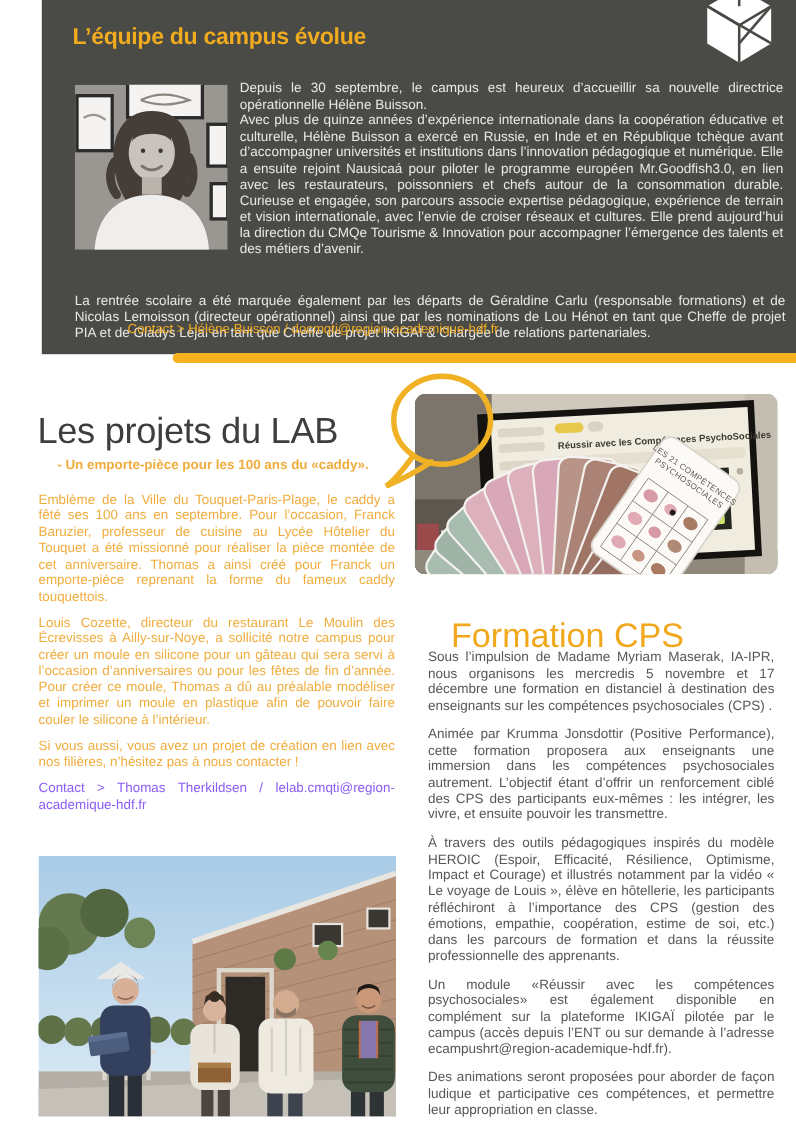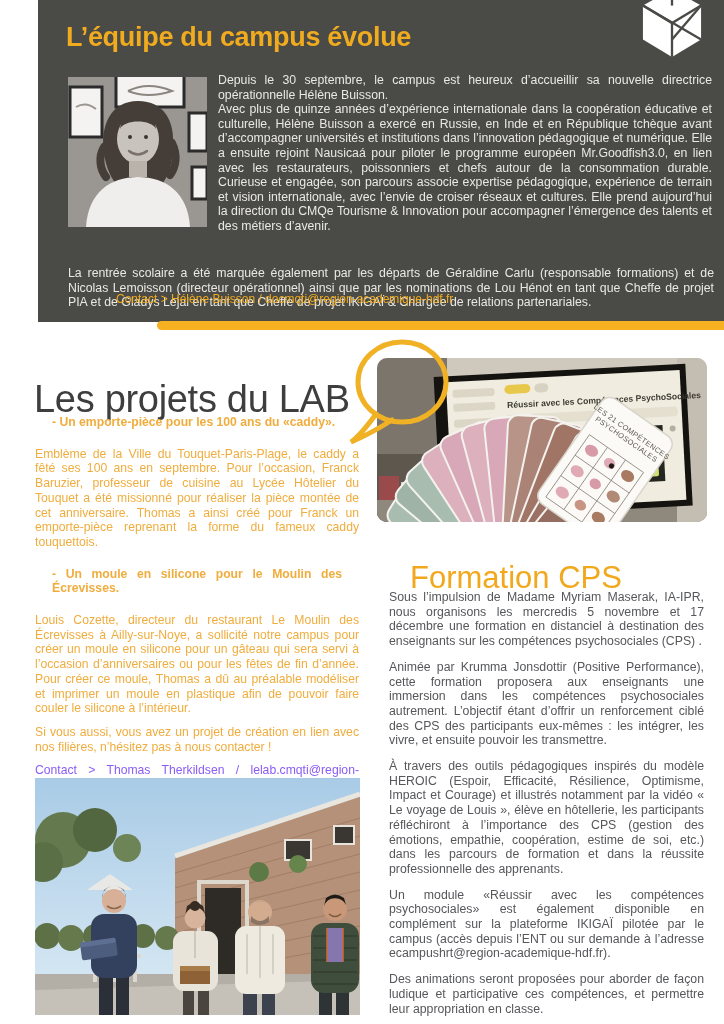--- a/index.html
+++ b/index.html
@@ -5,21 +5,21 @@
   html,body{margin:0;padding:0;background:#ffffff;}
   .page{
     position:relative;width:724px;height:1024px;margin:0 auto;
     background:#ffffff;overflow:hidden;
     font-family:"Liberation Sans",sans-serif;
   }
   
   .dark-header{position:absolute;left:38px;top:0;width:686px;height:322px;background:#4a4a46;}
   .h1{
     position:absolute;left:28px;top:22px;width:600px;
-    font-size:27px;font-weight:700;color:#f0ab1f;letter-spacing:-.3px;
+    font-size:21px;font-weight:700;color:#f0ab1f;letter-spacing:-.3px;
   }
   .portrait{position:absolute;left:30px;top:77px;width:139px;height:150px;overflow:hidden;}
   .hdr-text{
     position:absolute;left:180px;top:73px;width:494px;
     color:#e9e8e4;font-size:12.3px;line-height:14.6px;text-align:justify;
   }
   .hdr-news{
     position:absolute;left:30px;top:236px;width:646px;
     color:#e9e8e4;font-size:12.3px;line-height:14.6px;text-align:justify;margin-top:30px;
   }
@@ -28,21 +28,21 @@
     color:#f0ab1f;font-size:12px;margin-left:48px;
   }
   .logo{position:absolute;left:603px;top:-16px;width:62px;height:80px;}
   .accent-bar{
     position:absolute;left:157px;top:321px;width:567px;height:9px;
     background:#f5b120;border-radius:5px 0 0 5px;
   }
   
   .lab-title{
     position:absolute;left:34px;top:346px;width:330px;
-    font-size:38px;font-weight:400;color:#3e3e3e;letter-spacing:-.3px;
+    font-size:33px;font-weight:400;color:#3e3e3e;letter-spacing:-.3px;
   }
   .lab-col{
     position:absolute;left:35px;top:398px;width:324px;
     color:#f0ad3e;font-size:12.2px;line-height:14.7px;text-align:justify;
   }
   .lab-col p{margin:0 0 9px 0;}
   .lab-col .proj-title{font-weight:700;margin:17px;}
   .lab-col .proj-body{margin-top:0;}
   .lab-contact{color:#8b5cf6;margin-top:4px;}
   .people-photo{position:absolute;left:35px;top:778px;width:325px;height:237px;overflow:hidden;}
@@ -113,21 +113,20 @@
     <div class="hdr-contact">Contact &gt; Hélène Buisson / docmqti@region-academique-hdf.fr</div>
   </section>
 
   <div class="accent-bar"></div>
 
   <h2 class="lab-title">Les projets du LAB</h2>
 
   <div class="lab-col">
     <p class="proj-title">- Un emporte-pièce pour les 100 ans du «caddy».</p>
     <p class="proj-body">Emblème de la Ville du Touquet-Paris-Plage, le caddy a fêté ses 100 ans en septembre. Pour l’occasion, Franck Baruzier, professeur de cuisine au Lycée Hôtelier du Touquet a été missionné pour réaliser la pièce montée de cet anniversaire. Thomas a ainsi créé pour Franck un emporte-pièce reprenant la forme du fameux caddy touquettois.</p>
-    <p class="proj-title">- Un moule en silicone pour le Moulin des Écrevisses.</p>
     <p class="proj-body">Louis Cozette, directeur du restaurant Le Moulin des Écrevisses à Ailly-sur-Noye, a sollicité notre campus pour créer un moule en silicone pour un gâteau qui sera servi à l’occasion d’anniversaires ou pour les fêtes de fin d’année. Pour créer ce moule, Thomas a dû au préalable modéliser et imprimer un moule en plastique afin de pouvoir faire couler le silicone à l’intérieur.</p>
     <p>Si vous aussi, vous avez un projet de création en lien avec nos filières, n’hésitez pas à nous contacter !</p>
     <p class="lab-contact">Contact &gt; Thomas Therkildsen / lelab.cmqti@region-academique-hdf.fr</p>
   </div>
 
   <svg class="people-photo" viewBox="0 0 325 237" preserveAspectRatio="none">
     <defs>
       <linearGradient id="sky" x1="0" y1="0" x2="0" y2="1">
         <stop offset="0" stop-color="#a9cbe6"></stop>
           <stop offset="1" stop-color="#dcebf5"></stop>

